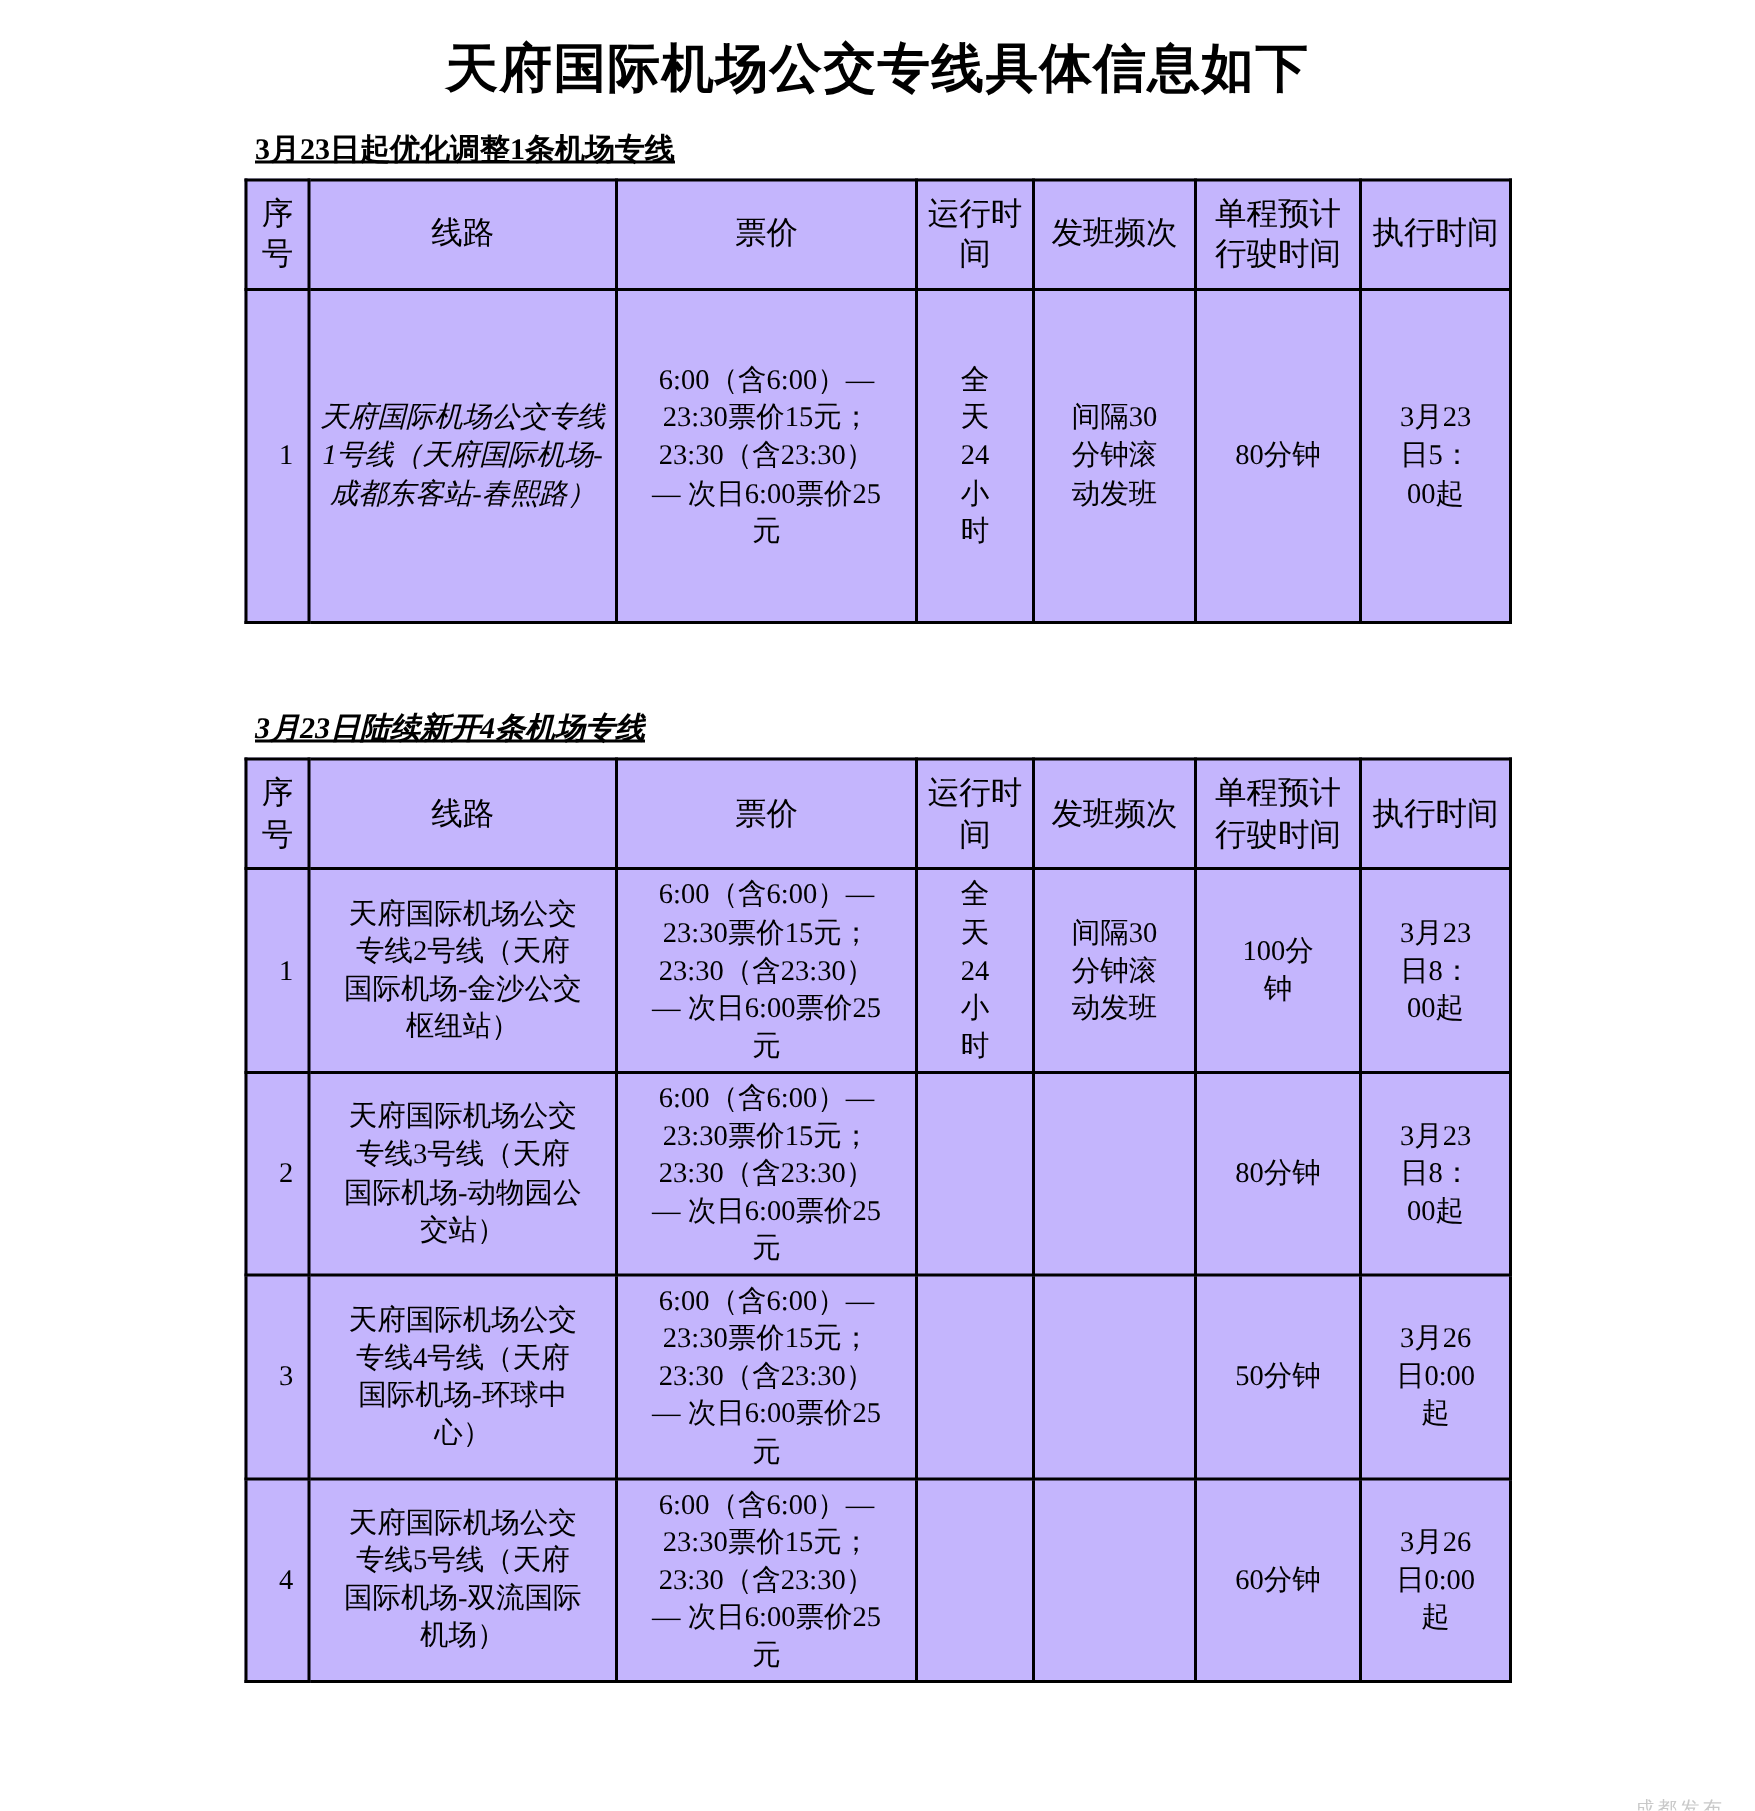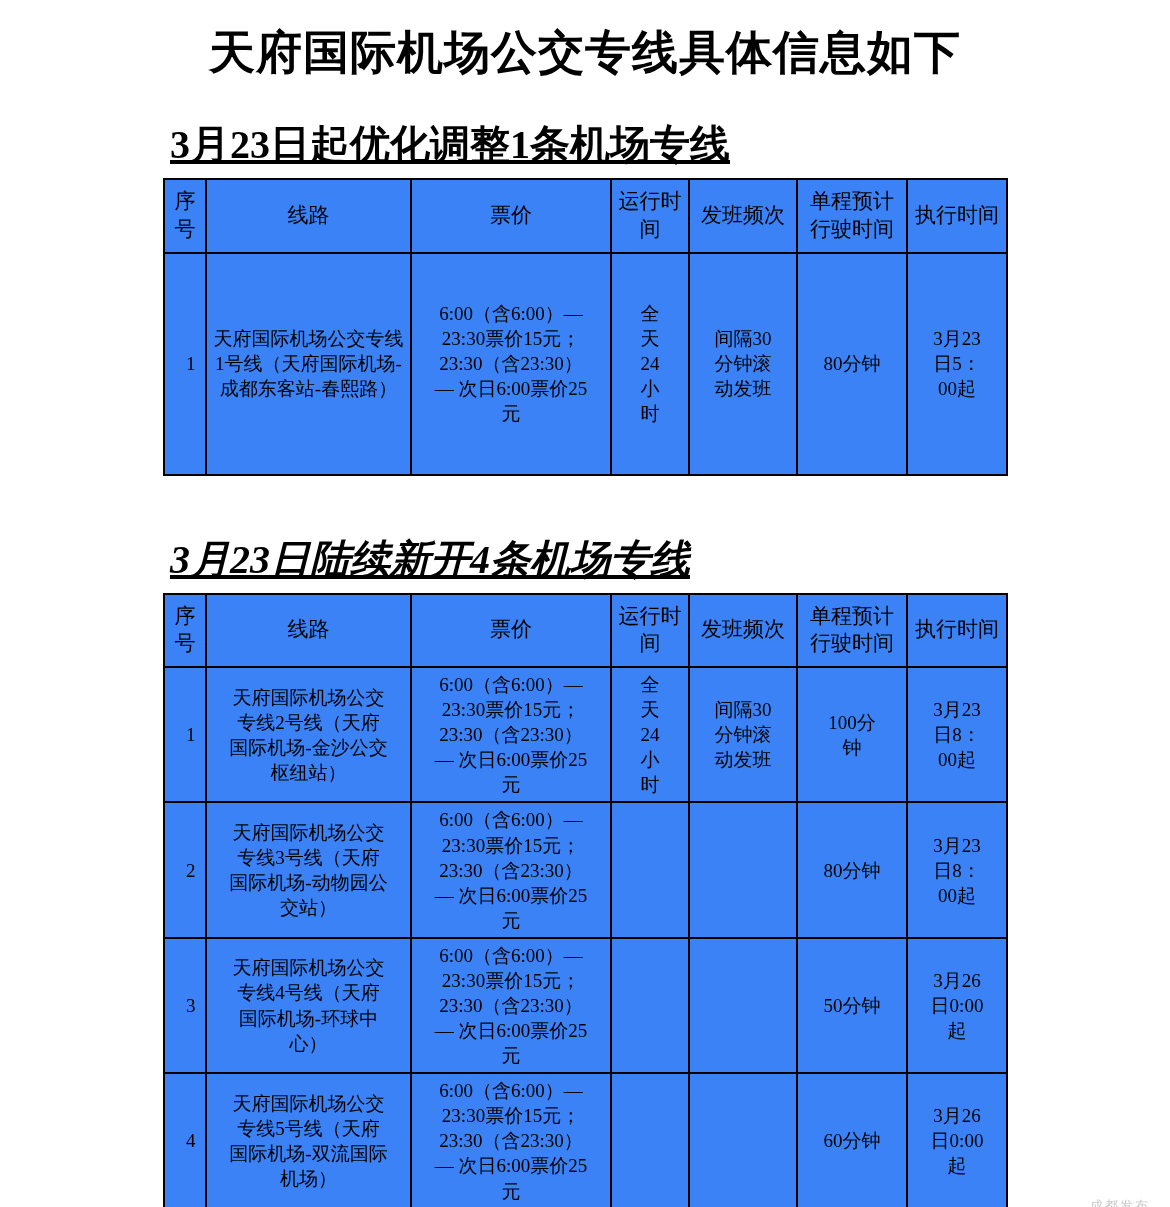--- a/index.html
+++ b/index.html
@@ -15,44 +15,44 @@
     position: relative;
     overflow: hidden;
   }
   .page {
     width: 1170px;
     height: 1207px;
     position: relative;
   }
   .main-title {
     text-align: center;
-    font-size: 46px;
+    font-size: 35px;
     font-weight: bold;
     letter-spacing: 1px;
     margin: 22px 0 4px 0;
     font-family: "Liberation Sans", "DejaVu Sans", sans-serif;
   }
   .section-title {
-    font-size: 40px;
+    font-size: 20px;
     font-weight: bold;
     text-decoration: underline;
     margin-left: 170px;
     margin-bottom: 6px;
     font-family: "Liberation Serif", "DejaVu Serif", serif;
   }
   .section-title.second {
     margin-top: 56px;
     font-style: italic;
   }
   table.bus {
     border-collapse: collapse;
     margin-left: 163px;
     width: 845px;
     table-layout: fixed;
-    background: #3b82f6;
+    background: #c4b5fd;
   }
   table.bus td, table.bus th {
     border: 2px solid #000;
     padding: 4px 21px;
     vertical-align: middle;
     text-align: center;
     font-size: 19px;
     line-height: 1.32;
     font-weight: normal;
   }
@@ -85,21 +85,21 @@
     text-align: left;
     padding: 6px 6px;
     border-radius: 12px;
   }
   td.cell-dur, td.cell-exec {
     font-size: 19px;
     line-height: 1.4;
   }
   td.cell-exec { text-align: left; padding-left: 8px;}
   td.cell-no { font-size: 18px; }
-  .t1 td.cell-line { padding: 10px 6px; }
+  .t1 td.cell-line { padding: 10px 6px; font-style: italic; }
   .t1 td { height: 200px; }
   .t2 tbody td { height: 118px; }
   .watermark {
     position: absolute;
     right: 20px;
     bottom: 14px;
     font-size: 13px;
     color: #c9c9c9;
     letter-spacing: 2px;
     font-family: "Liberation Sans", "DejaVu Sans", sans-serif;

